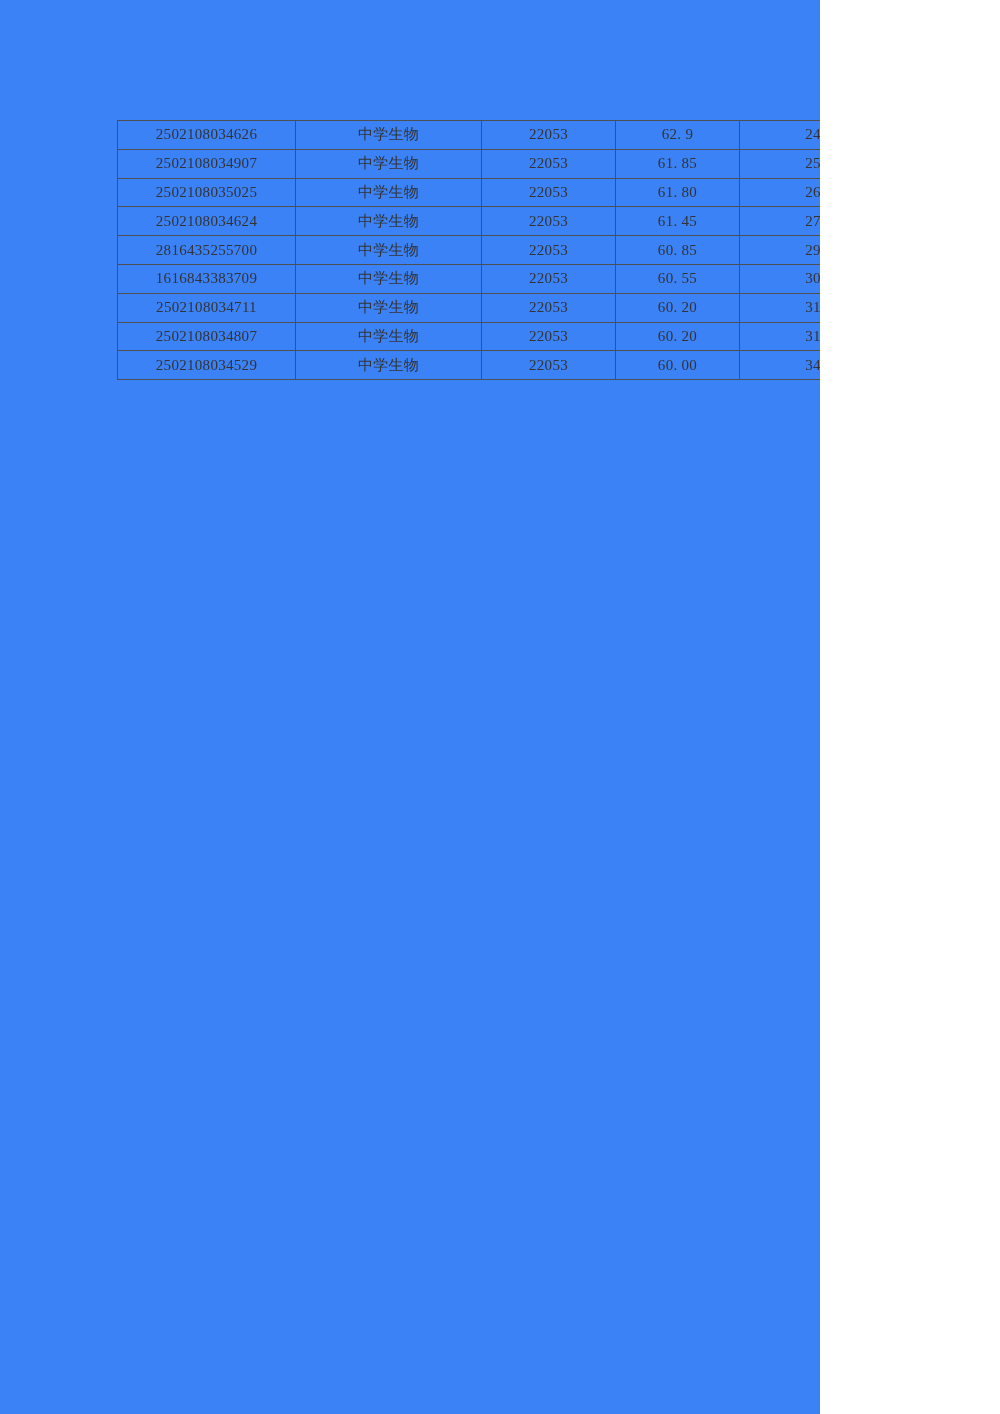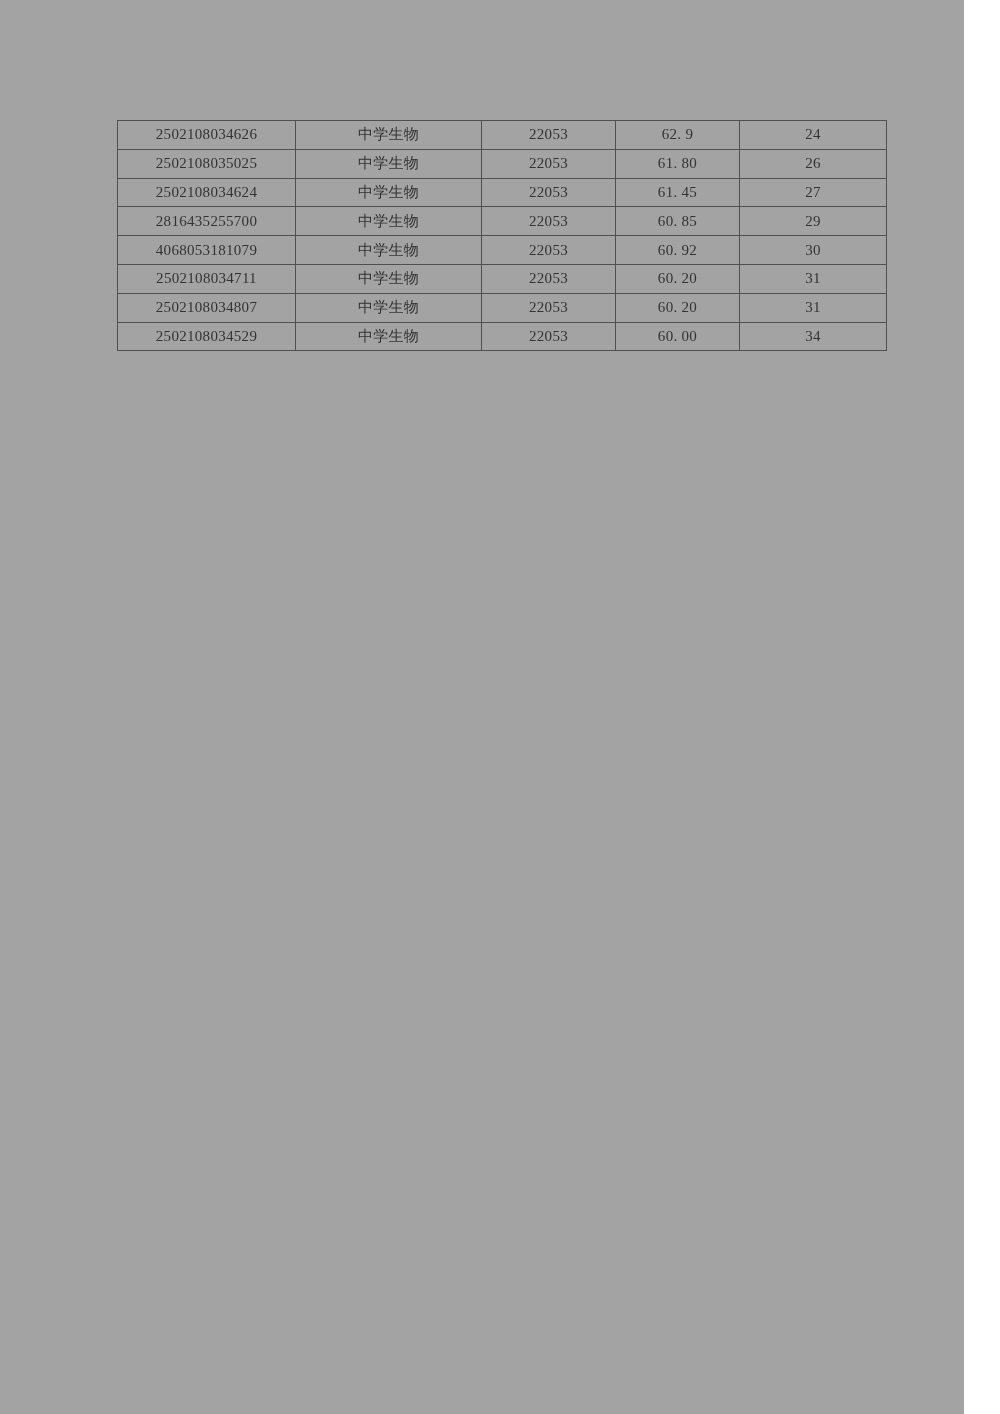--- a/index.html
+++ b/index.html
@@ -2,23 +2,23 @@
 <html><head>
 <meta charset="utf-8">
 <style>
   html, body {
     margin: 0;
     padding: 0;
     background: #ffffff;
   }
   .page {
     position: relative;
-    width: 964px;
+    width: 820px;
     height: 1414px;
-    background: #a3a3a3;
+    background: #3b82f6;
     overflow: hidden;
     font-family: "Liberation Serif", "DejaVu Serif", serif;
   }
   table.results {
     position: absolute;
     left: 117px;
     top: 120px;
     width: 769px;
     border-collapse: collapse;
     table-layout: fixed;
@@ -55,20 +55,27 @@
     </colgroup>
     <tbody>
       <tr>
         <td>2502108034626</td>
         <td>中学生物</td>
         <td>22053</td>
         <td>62. 9</td>
         <td>24</td>
       </tr>
       <tr>
+        <td>2502108034907</td>
+        <td>中学生物</td>
+        <td>22053</td>
+        <td>61. 85</td>
+        <td>25</td>
+      </tr>
+      <tr>
         <td>2502108035025</td>
         <td>中学生物</td>
         <td>22053</td>
         <td>61. 80</td>
         <td>26</td>
       </tr>
       <tr>
         <td>2502108034624</td>
         <td>中学生物</td>
         <td>22053</td>
@@ -76,24 +83,24 @@
         <td>27</td>
       </tr>
       <tr>
         <td>2816435255700</td>
         <td>中学生物</td>
         <td>22053</td>
         <td>60. 85</td>
         <td>29</td>
       </tr>
       <tr>
-        <td>4068053181079</td>
+        <td>1616843383709</td>
         <td>中学生物</td>
         <td>22053</td>
-        <td>60. 92</td>
+        <td>60. 55</td>
         <td>30</td>
       </tr>
       <tr>
         <td>2502108034711</td>
         <td>中学生物</td>
         <td>22053</td>
         <td>60. 20</td>
         <td>31</td>
       </tr>
       <tr>

